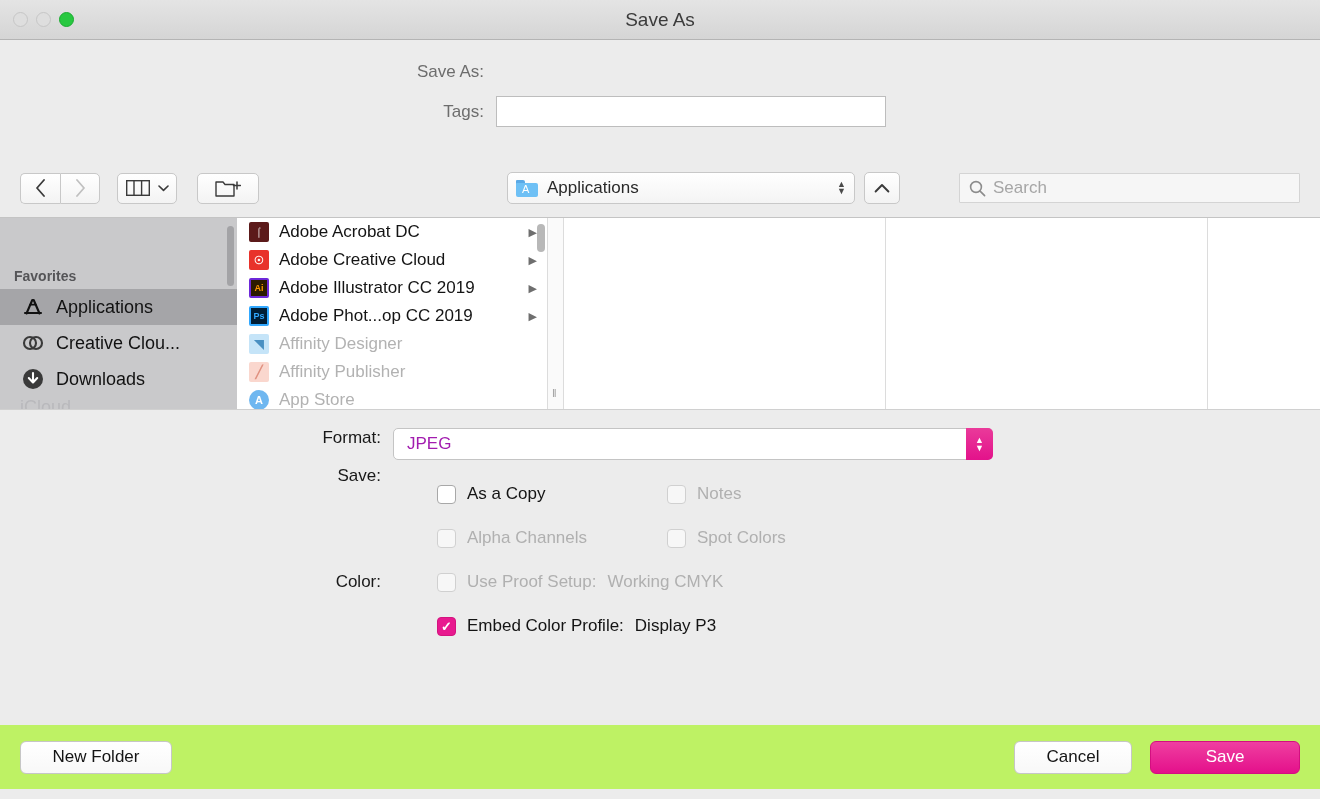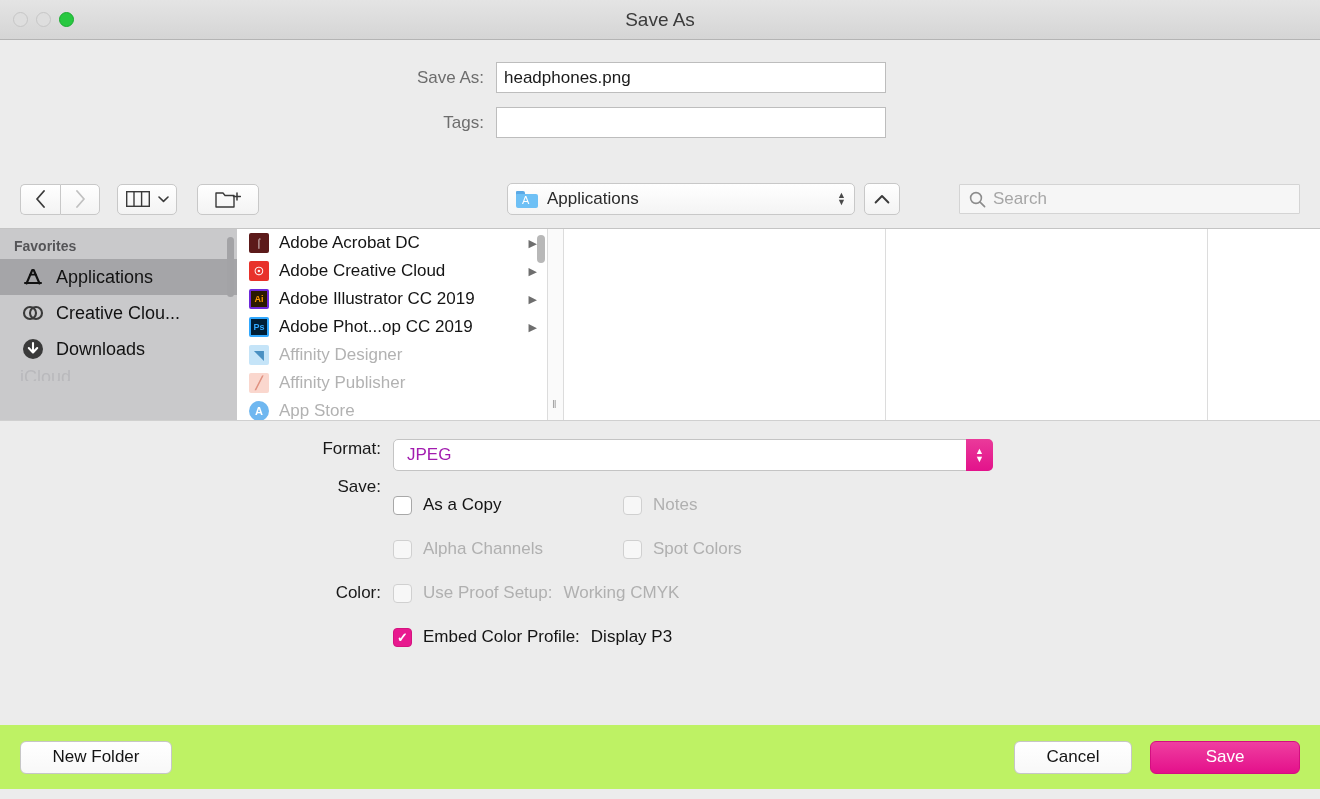--- a/index.html
+++ b/index.html
@@ -195,20 +195,21 @@
     background: #c9c9cb;
     position: relative;
     overflow: hidden;
     flex-shrink: 0;
   }
   .sb-header {
     font-size: 14px;
     font-weight: bold;
     color: #555558;
     padding: 9px 0 5px 14px;
+    margin-top: 41px;
   }
   .sb-item {
     height: 36px;
     display: flex;
     align-items: center;
     padding-left: 20px;
     font-size: 18px;
     color: #121212;
     cursor: default;
   }
@@ -347,20 +348,21 @@
     color: #fff;
     font-size: 9px;
     line-height: 8px;
   }
 
   .checkgrid {
     display: flex;
     flex-direction: column;
     flex: 1;
     padding-top: 6px;
+    margin-left: 44px;
   }
   .check-line {
     display: flex;
     align-items: center;
     height: 44px;
   }
   .check-item {
     display: flex;
     align-items: center;
     cursor: default;
@@ -435,21 +437,20 @@
       <div class="light disabled"></div>
       <div class="light disabled"></div>
       <div class="light green"></div>
     </div>
     <div class="titlebar-title">Save As</div>
   </div>
 
   <div class="form-area">
     <div class="form-row">
       <div class="form-label">Save As:</div>
-      <input class="form-input" type="text" value="headphones.png" style="">
     </div>
     <div class="form-row">
       <div class="form-label">Tags:</div>
       <input class="form-input" type="text" value="" style="">
     </div>
   </div>
 
   <div class="toolbar">
     <div class="tb-group">
       <div class="tb-btn seg-left">

